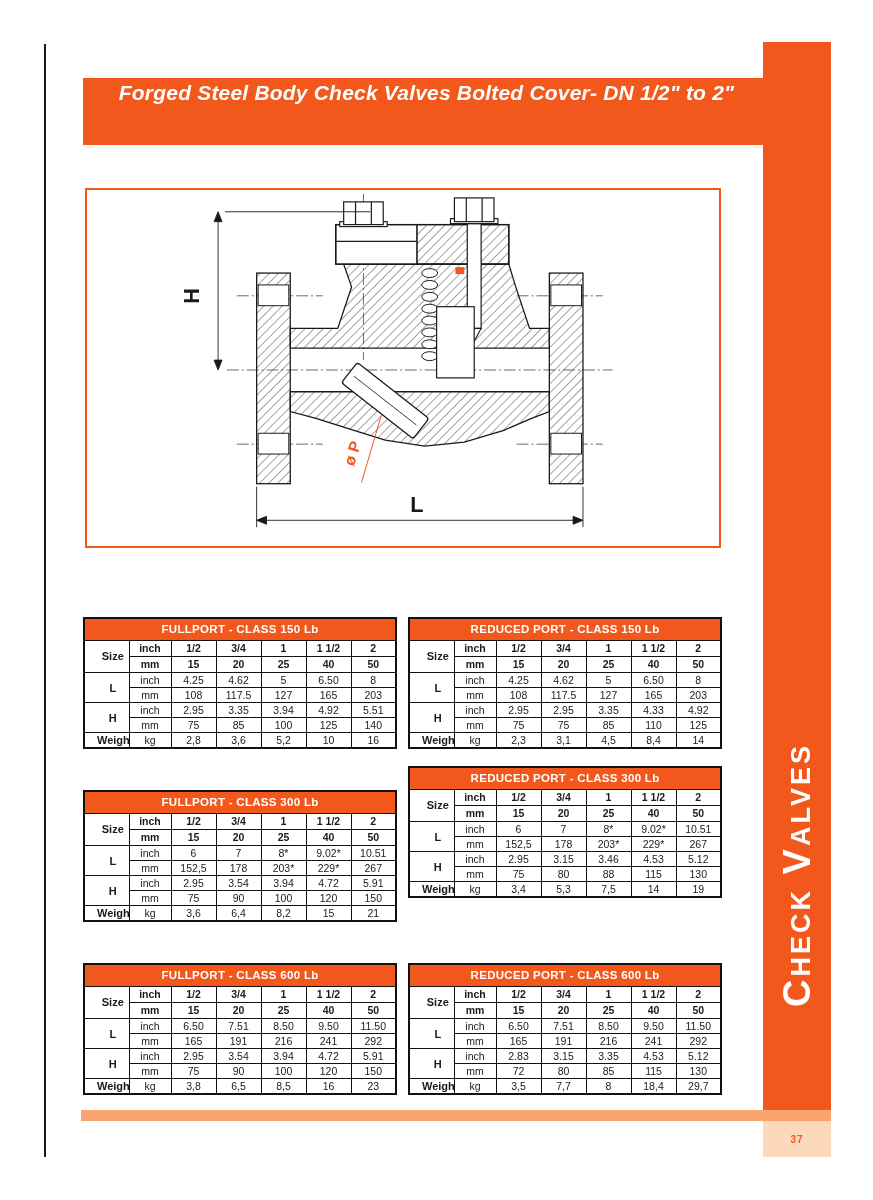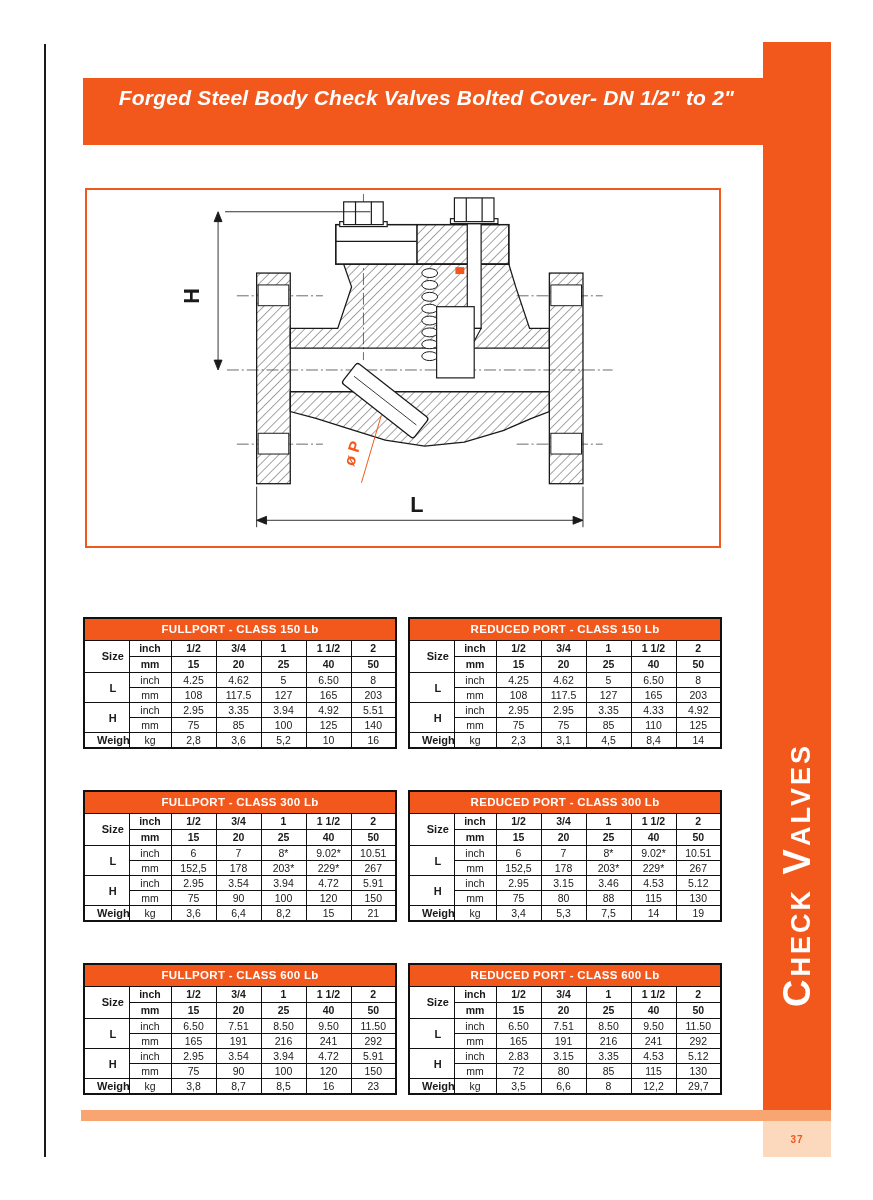--- a/index.html
+++ b/index.html
@@ -12,21 +12,21 @@
   body{
     width:873px;height:1200px;position:relative;background:#fff;
     font-family:"Liberation Sans", sans-serif;color:var(--ink);
     overflow:hidden;
   }
   .left-rule{position:absolute;left:44px;top:44px;width:2px;height:1113px;background:#1a1a1a;}
 
   .title-band{
     position:absolute;left:83px;top:78px;width:687px;height:67px;
     background:var(--orange);color:#fff;text-align:center;
-    font-weight:bold;font-style:italic;padding-top:5px;box-sizing:border-box;
+    font-weight:bold;font-style:italic;box-sizing:border-box;
   }
   .title-band .line{font-size:21px;line-height:29px;letter-spacing:.2px;}
 
   .sidebar{position:absolute;left:763px;top:42px;width:68px;height:1068px;background:var(--orange);}
   .sidebar-label{
     position:absolute;left:50%;top:833px;transform:translate(-50%,-50%) rotate(-90deg);
     white-space:nowrap;color:#fff;font-weight:bold;font-size:38px;
     font-variant:small-caps;letter-spacing:3px;
   }
 
@@ -396,21 +396,21 @@
           <td>kg</td>
           <td>3,6</td>
           <td>6,4</td>
           <td>8,2</td>
           <td>15</td>
           <td>21</td>
         </tr>
       </tbody>
     </table>
   </div>
-<div class="tbl-slot" style="left:408px;top:790px">
+<div class="tbl-slot" style="left:408px;top:766px">
     <table class="spec">
       <colgroup>
         <col style="width: 45px;">
         <col style="width: 42px;">
         <col style="width: 45px;">
         <col style="width: 45px;">
         <col style="width: 45px;">
         <col style="width: 45px;">
         <col style="width: 45px;">
       </colgroup>
@@ -544,21 +544,21 @@
           <td>75</td>
           <td>90</td>
           <td>100</td>
           <td>120</td>
           <td>150</td>
         </tr>
         <tr>
           <td class="lbl" rowspan="1">Weight</td>
           <td>kg</td>
           <td>3,8</td>
-          <td>8,7</td>
+          <td>6,5</td>
           <td>8,5</td>
           <td>16</td>
           <td>23</td>
         </tr>
       </tbody>
     </table>
   </div>
 <div class="tbl-slot" style="left:408px;top:963px">
     <table class="spec">
       <colgroup>
@@ -622,20 +622,20 @@
           <td>72</td>
           <td>80</td>
           <td>85</td>
           <td>115</td>
           <td>130</td>
         </tr>
         <tr>
           <td class="lbl" rowspan="1">Weight</td>
           <td>kg</td>
           <td>3,5</td>
-          <td>6,6</td>
+          <td>7,7</td>
           <td>8</td>
-          <td>12,2</td>
+          <td>18,4</td>
           <td>29,7</td>
         </tr>
       </tbody>
     </table>
   </div>
 
 </body></html>

